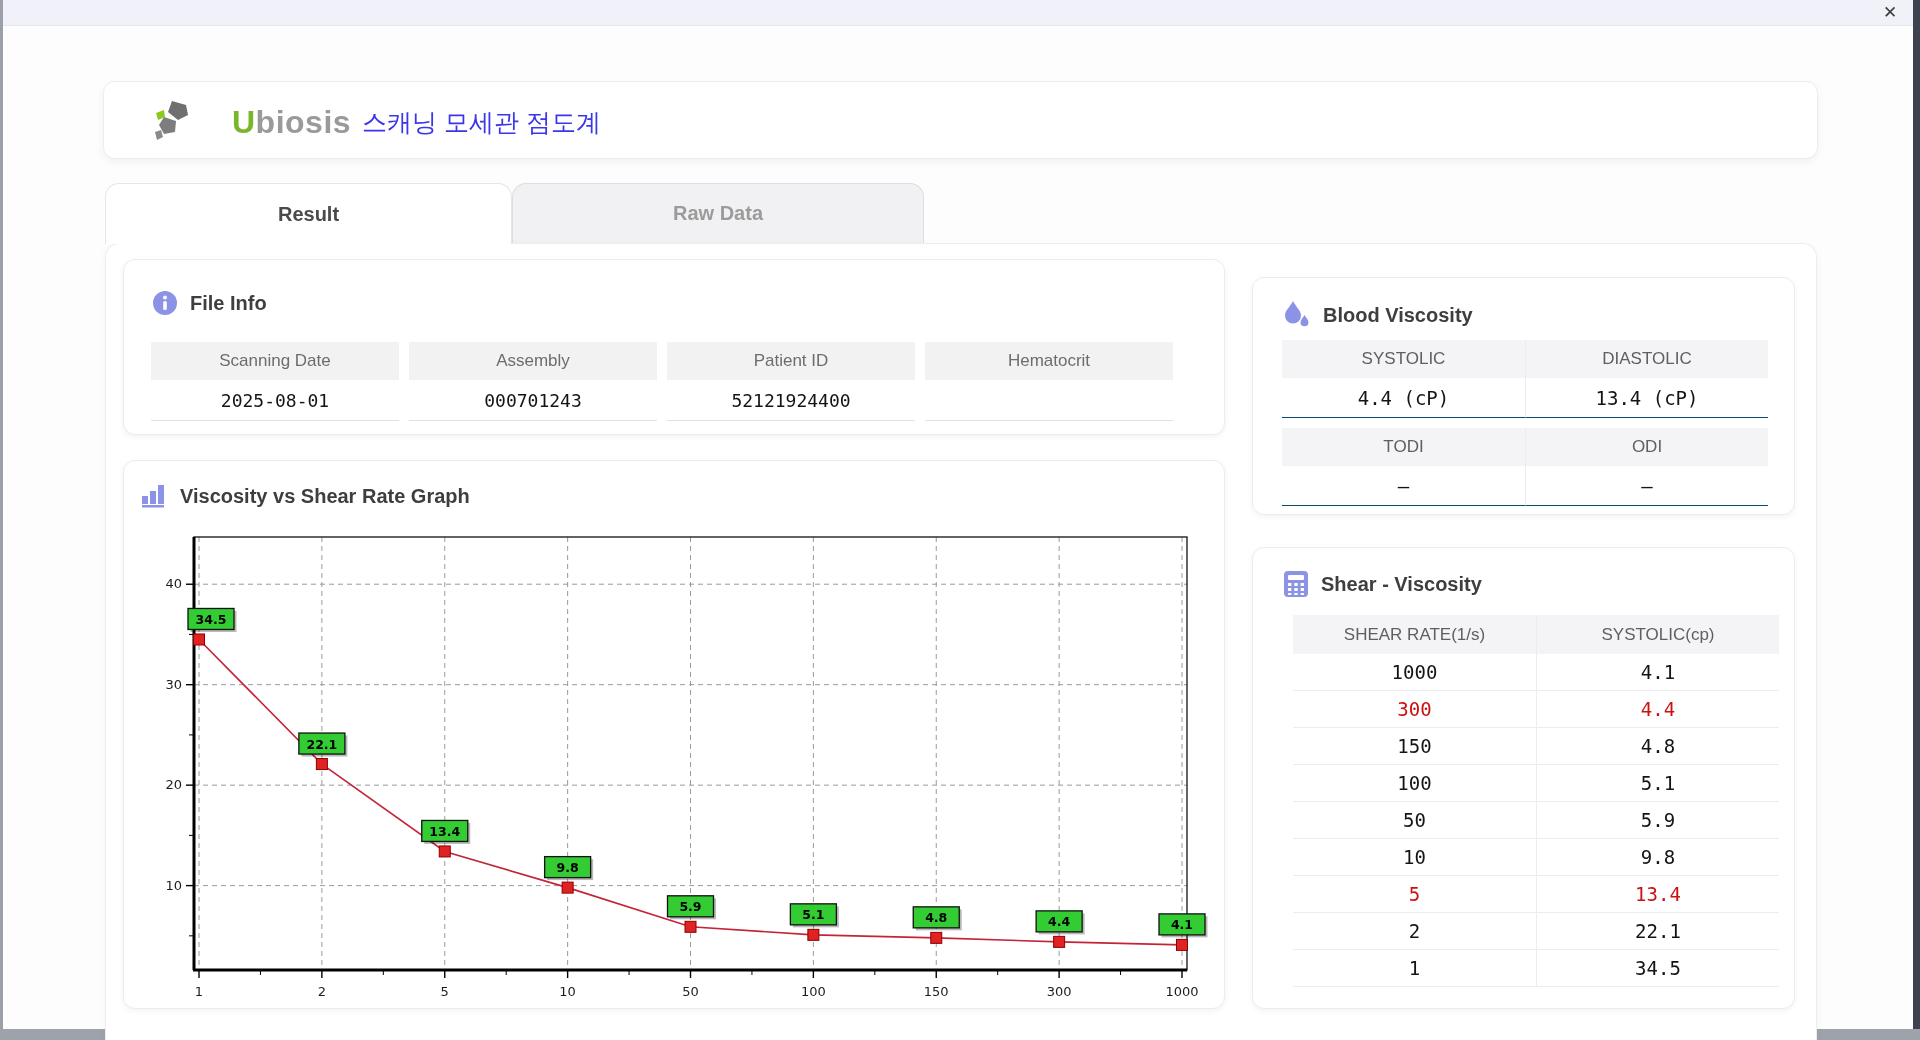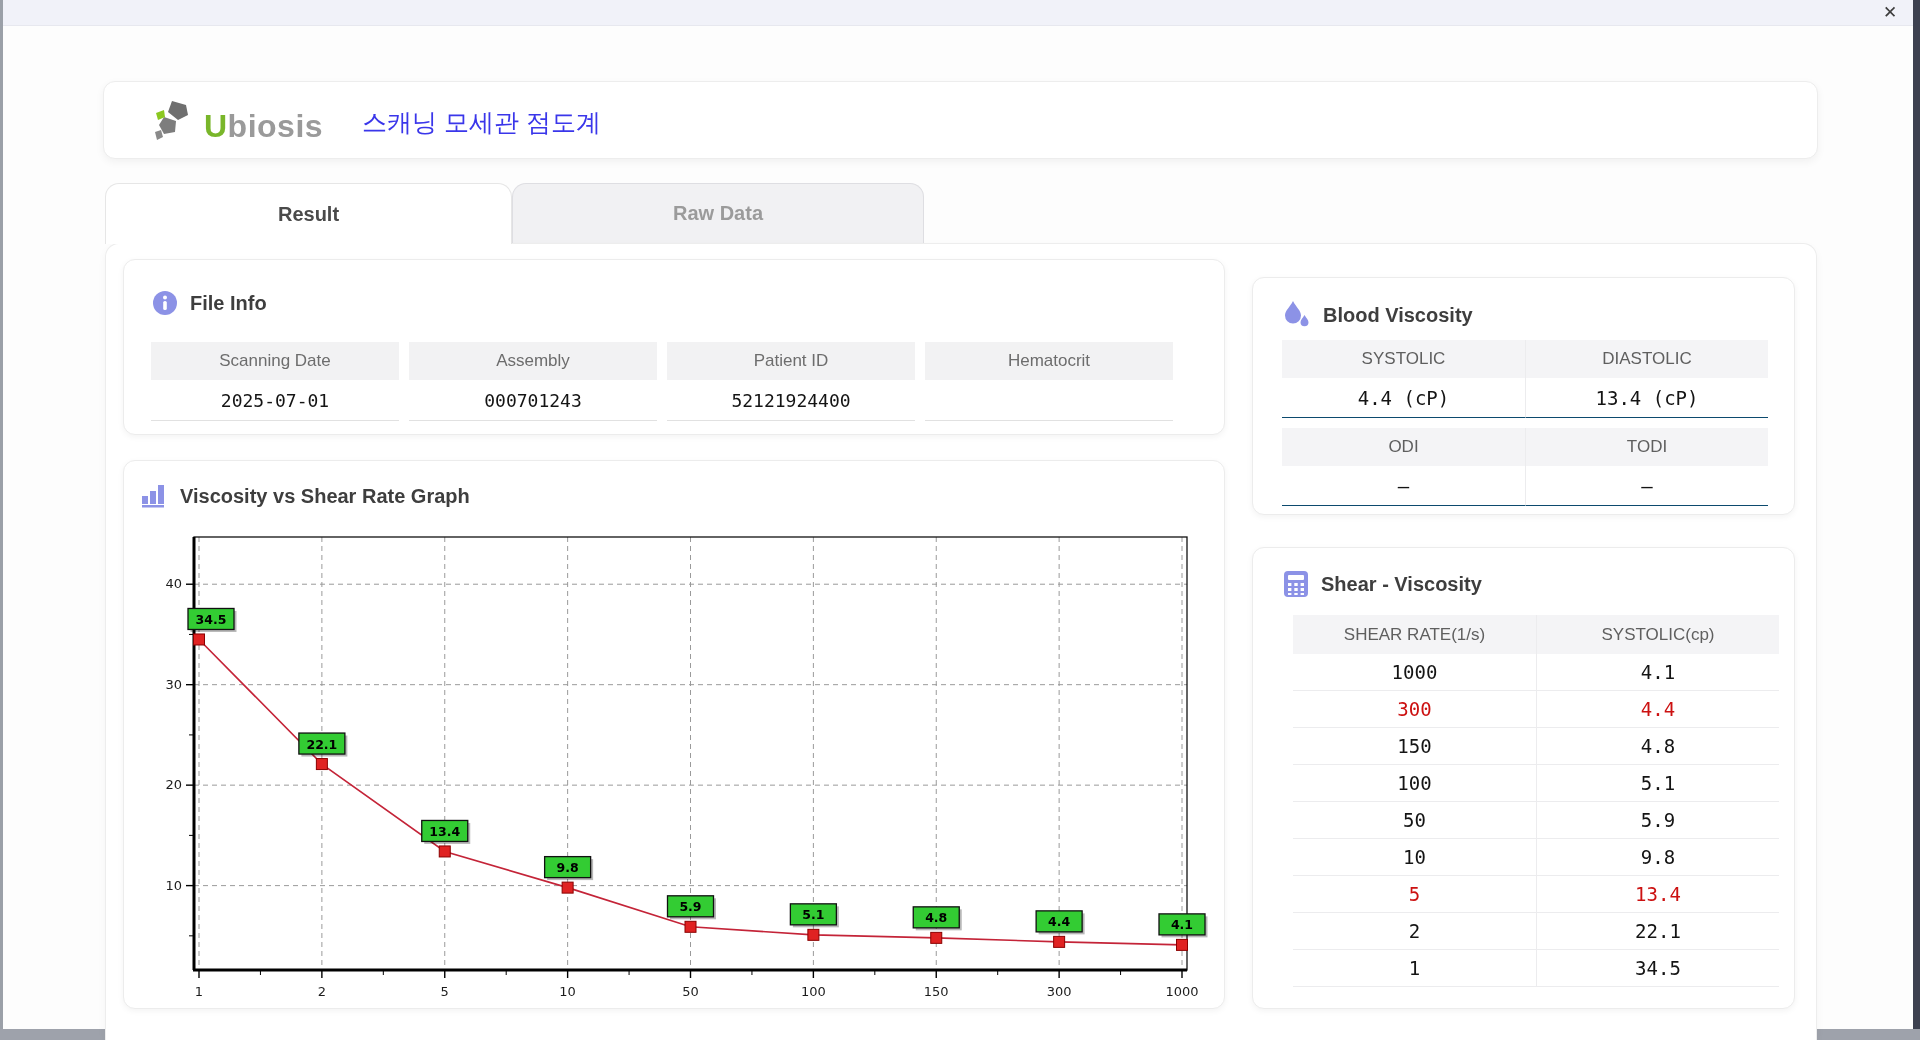--- a/index.html
+++ b/index.html
@@ -12,21 +12,21 @@
               border-bottom:1px solid #e7e8ef; }
   .close-btn { position:absolute; right:12px; top:2px; width:22px; height:22px; text-align:center;
                line-height:22px; font-size:17px; color:#3d3d3d; cursor:pointer; }
   .edge-left  { position:absolute; left:0; top:0; bottom:0; width:3px; background:#9ba0a8; }
   .edge-right { position:absolute; right:0; top:0; bottom:0; width:7px; background:#3d4150; }
   .edge-bottom{ position:absolute; left:0; right:0; bottom:0; height:11px; background:#9ea2ab; }
 
   
   .header-card { position:absolute; left:103px; top:81px; width:1715px; height:78px; background:#fff;
                  border:1px solid #ededed; border-radius:12px; box-shadow:0 3px 8px rgba(0,0,0,.05); }
-  .brand { position:absolute; left:48px; top:17px; display:flex; align-items:flex-end; }
+  .brand { position:absolute; left:48px; top:17px; display:flex; align-items:center;gap:28px; }
   .brand-text { font-size:32px; font-weight:600; letter-spacing:.5px; margin-left:8px; }
   .brand-u { color:#79b62a; }
   .brand-rest { color:#9a9a9a; }
   .app-title-ko { position:absolute; left:258px; top:24px; font-size:25px; font-weight:400; color:#3a36ea; }
 
   
   .tab { position:absolute; top:183px; height:61px; display:flex; align-items:center; justify-content:center;
          font-size:20px; font-weight:700; border-radius:14px 14px 0 0; cursor:pointer; }
   .tab-active { left:105px; width:407px; background:#fff; color:#4a4a4a;
                 border:1px solid #e6e6e6; border-bottom:none; z-index:2; }
@@ -122,21 +122,21 @@
             <circle cx="13" cy="13" r="12" fill="#8c92e6"></circle>
             <circle cx="13" cy="7.5" r="2" fill="#fff"></circle>
             <rect x="11.2" y="11" width="3.6" height="9" rx="1.6" fill="#fff"></rect>
           </svg>
         </span>
         <span class="txt">File Info</span>
       </div>
       <div class="fi-grid">
         <div class="fi-field">
           <div class="fi-label">Scanning Date</div>
-          <div class="fi-value">2025-07-01</div>
+          <div class="fi-value">2025-08-01</div>
         </div>
         <div class="fi-field">
           <div class="fi-label">Assembly</div>
           <div class="fi-value">000701243</div>
         </div>
         <div class="fi-field">
           <div class="fi-label">Patient ID</div>
           <div class="fi-value">52121924400</div>
         </div>
         <div class="fi-field">
@@ -268,22 +268,22 @@
           <div class="bv-cell bv-head">SYSTOLIC</div>
           <div class="bv-cell bv-head">DIASTOLIC</div>
         </div>
         <div class="bv-row">
           <div class="bv-cell bv-val">4.4 (cP)</div>
           <div class="bv-cell bv-val">13.4 (cP)</div>
         </div>
       </div>
       <div class="bv-table" style="top:150px">
         <div class="bv-row">
+          <div class="bv-cell bv-head">TODI</div>
           <div class="bv-cell bv-head">ODI</div>
-          <div class="bv-cell bv-head">TODI</div>
         </div>
         <div class="bv-row">
           <div class="bv-cell bv-val">–</div>
           <div class="bv-cell bv-val">–</div>
         </div>
       </div>
     </div>
 
     <div class="card" id="sv-card">
       <div class="sec-title">

